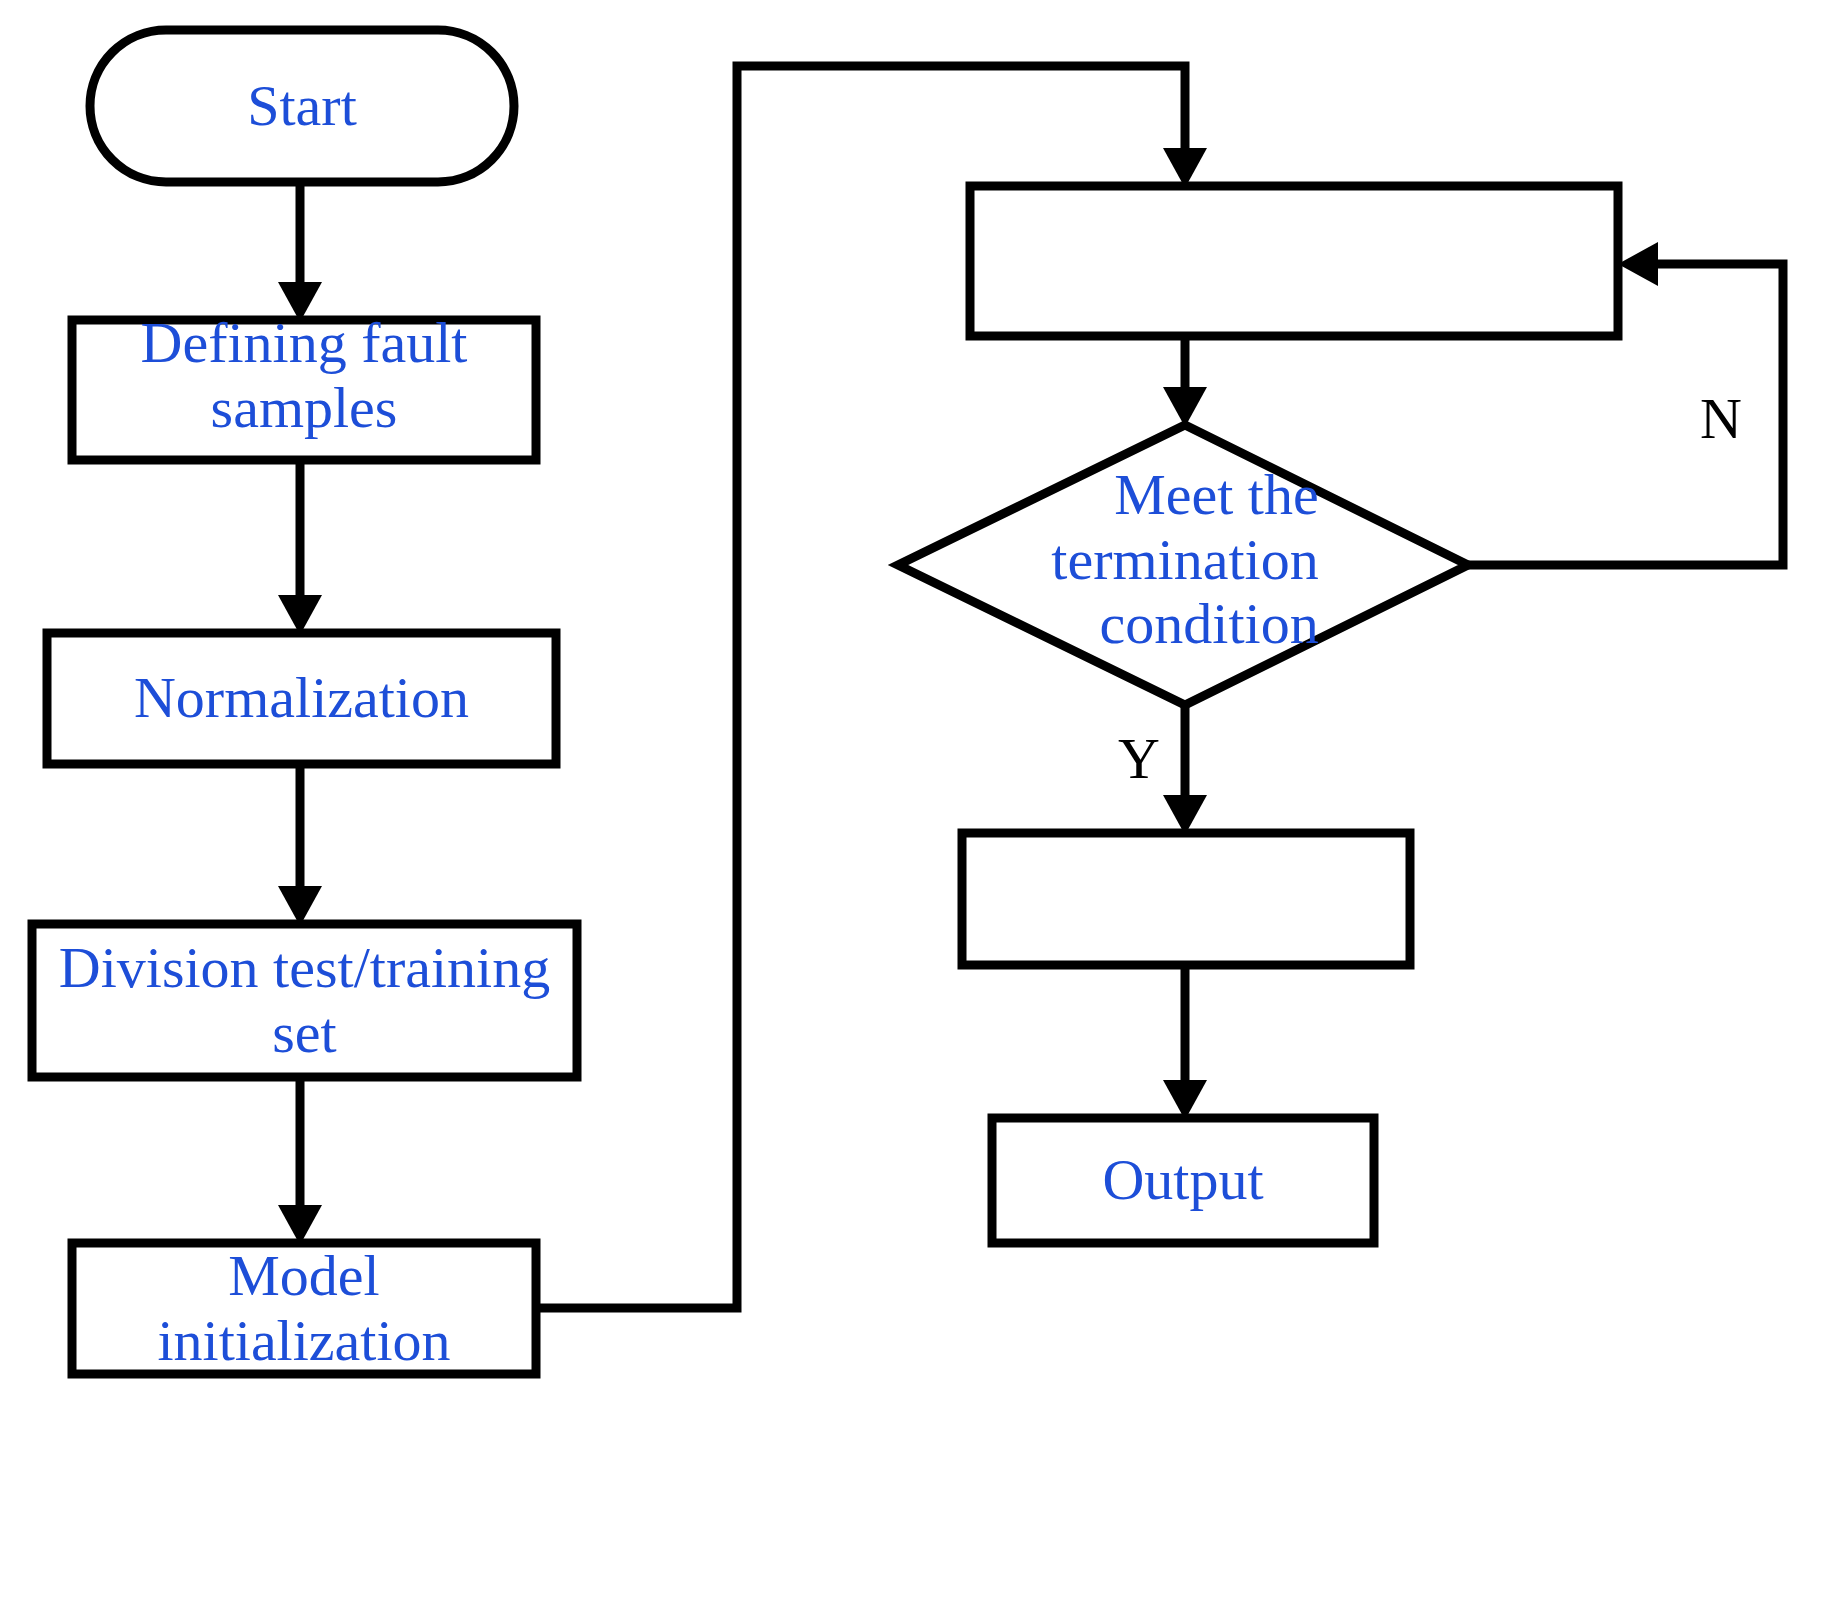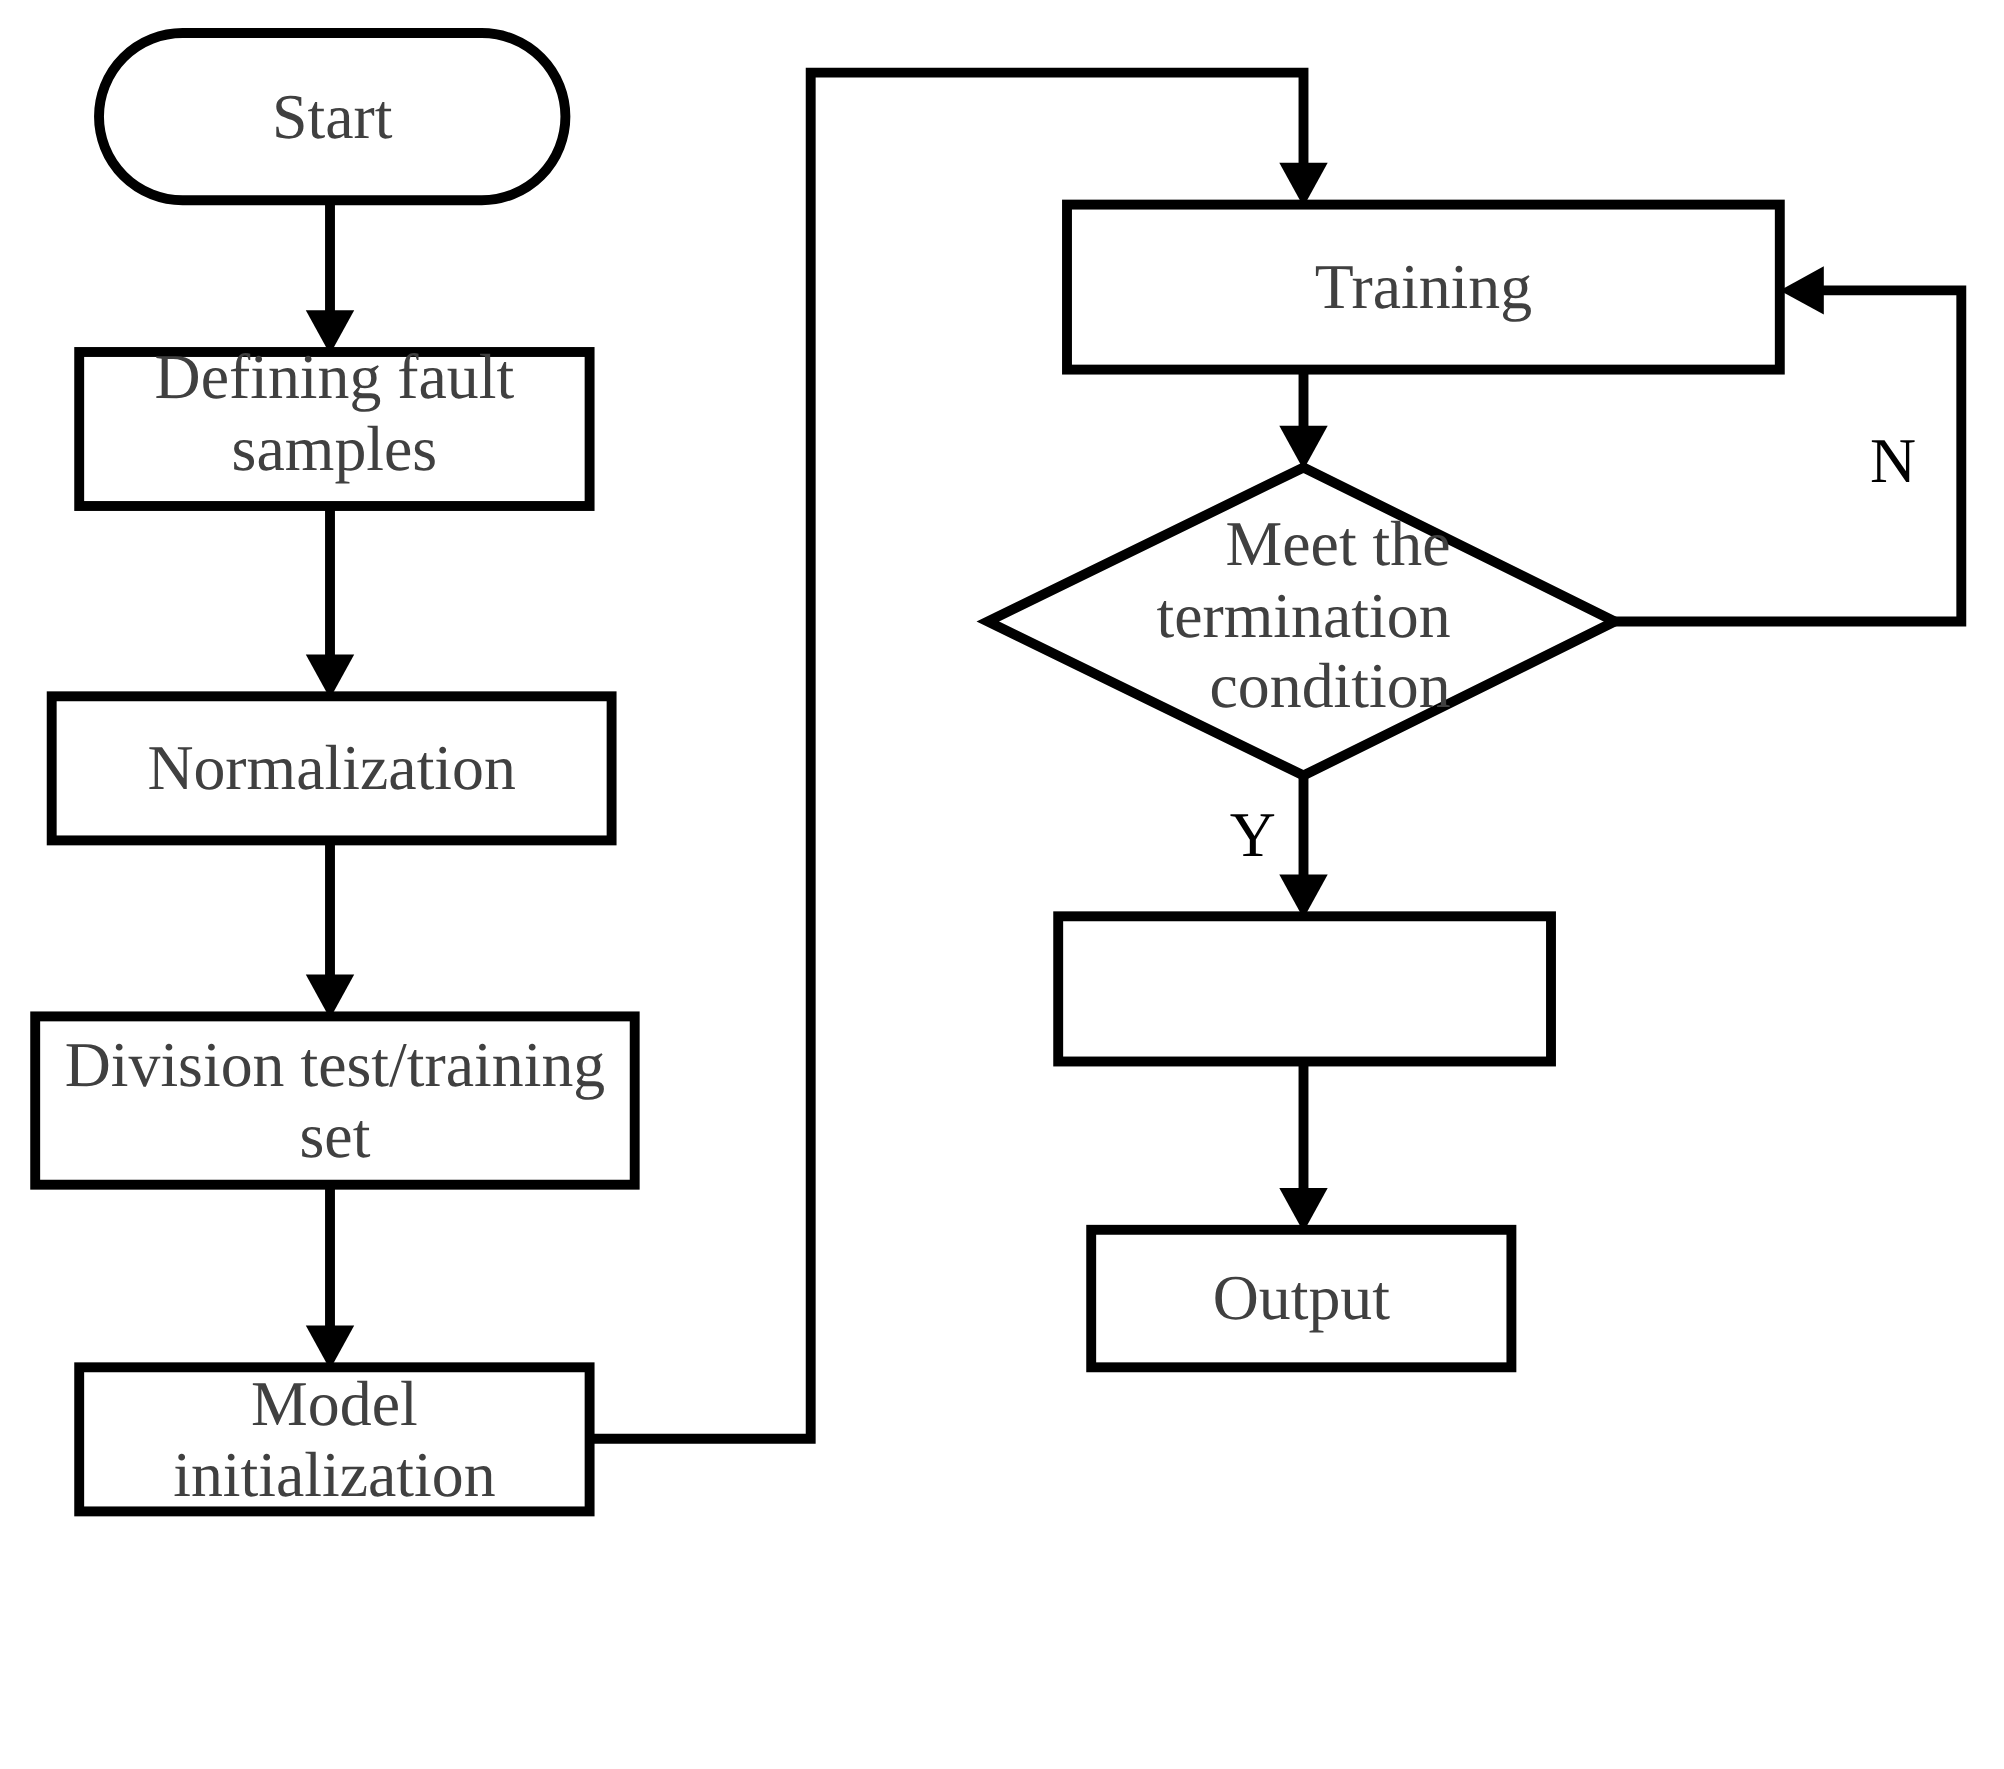--- a/index.html
+++ b/index.html
@@ -22,21 +22,21 @@
     top: 0;
     width: 1822px;
     height: 1608px;
   }
   .node-label {
     position: absolute;
     display: flex;
     align-items: center;
     justify-content: center;
     text-align: center;
-    color: #404040;
+    color: #1d4ed8;
     font-family: "Liberation Serif", "DejaVu Serif", serif;
     line-height: 1.12;
     white-space: pre-line;
     pointer-events: none;
   }
   .edge-label {
     position: absolute;
     color: #000000;
     font-family: "Liberation Serif", "DejaVu Serif", serif;
     line-height: 1;
@@ -142,21 +142,20 @@
 samples</div>
 
   <div class="node-label" style="left:47px; top:633px; width:509px; height:131px; font-size:58px;">Normalization</div>
 
   <div class="node-label" style="left:32px; top:924px; width:545px; height:153px; font-size:58px;">Division test/training
 set</div>
 
   <div class="node-label" style="left:72px; top:1243px; width:464px; height:131px; font-size:58px;">Model
 initialization</div>
 
-  <div class="node-label" style="left:970px; top:186px; width:648px; height:150px; font-size:58px;">Training</div>
 
   <div class="node-label" style="left:975px; top:445px; width:420px; height:230px; font-size:58px;text-align:right;">Meet the
 termination
 condition</div>
 
 
   <div class="node-label" style="left:992px; top:1118px; width:382px; height:125px; font-size:58px;">Output</div>
 
   <div class="edge-label" style="left:1700px; top:390px; font-size:58px;">N</div>
 

